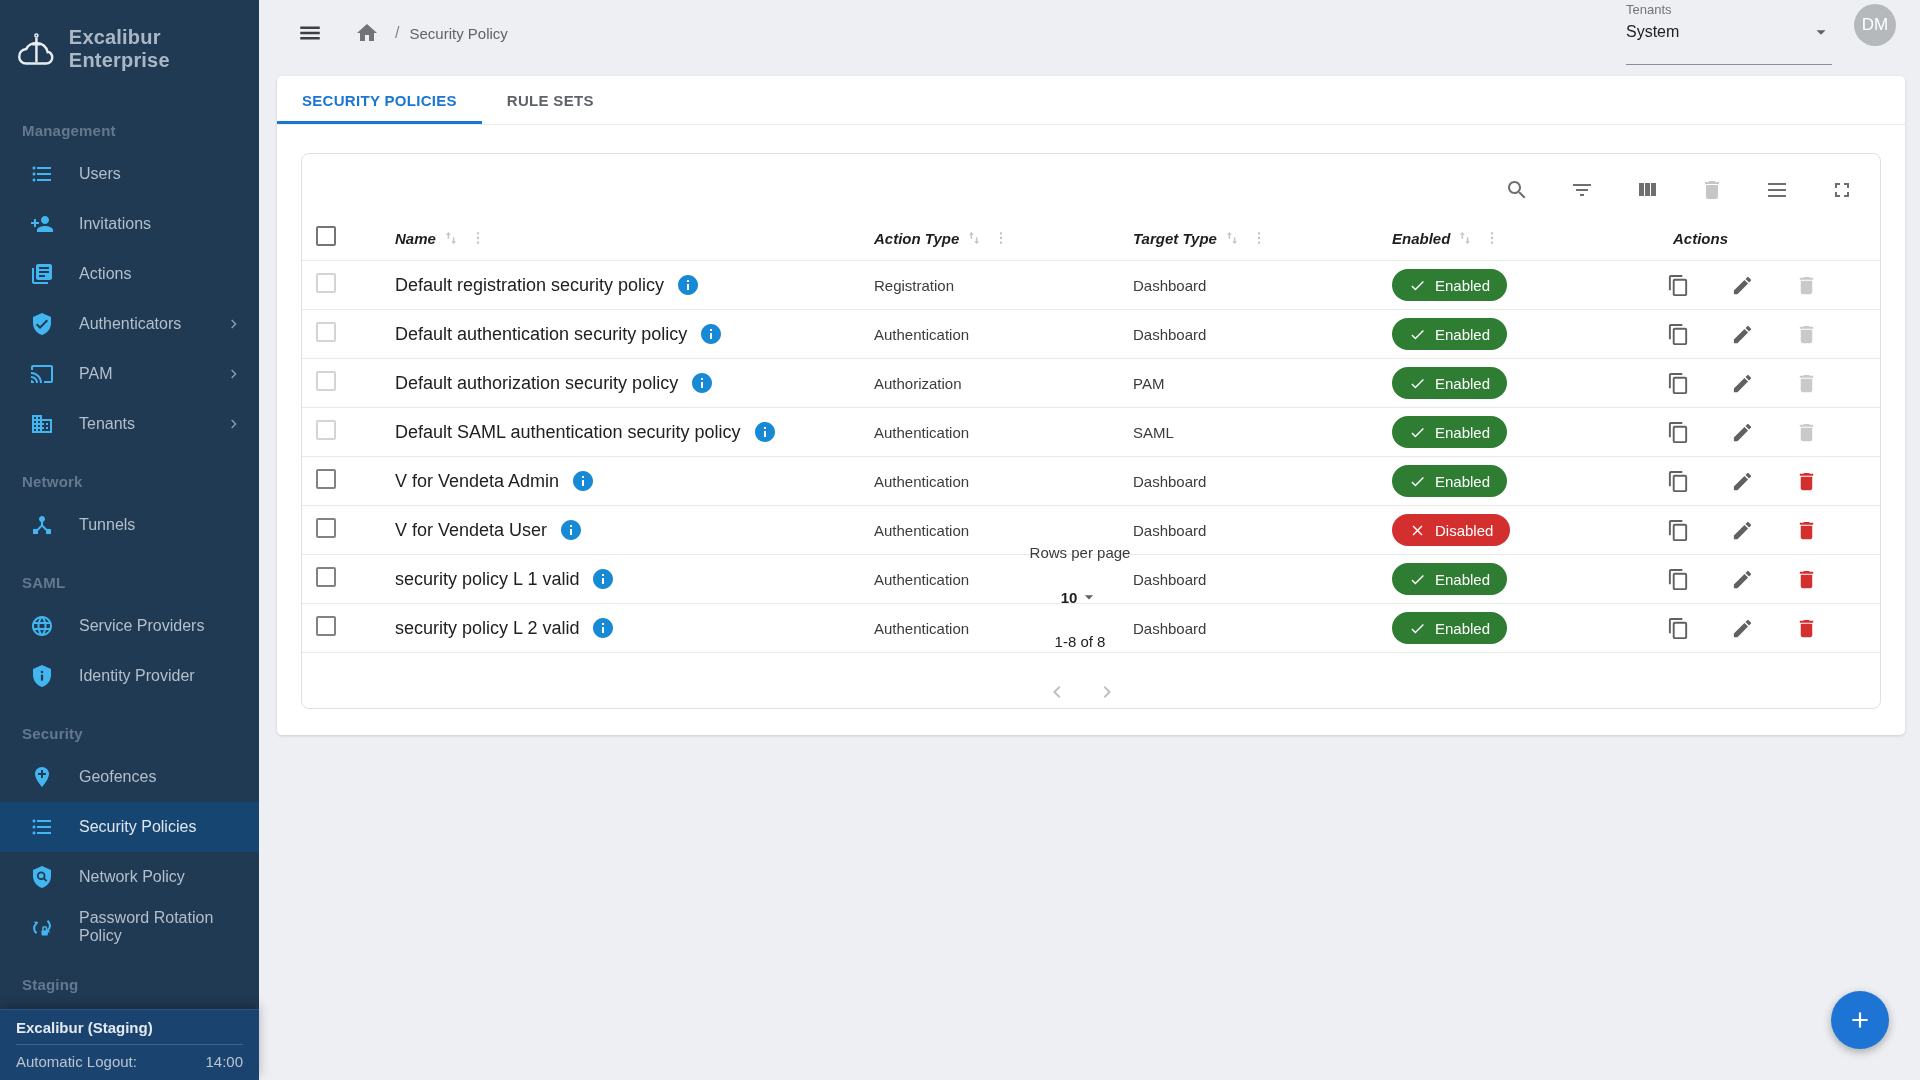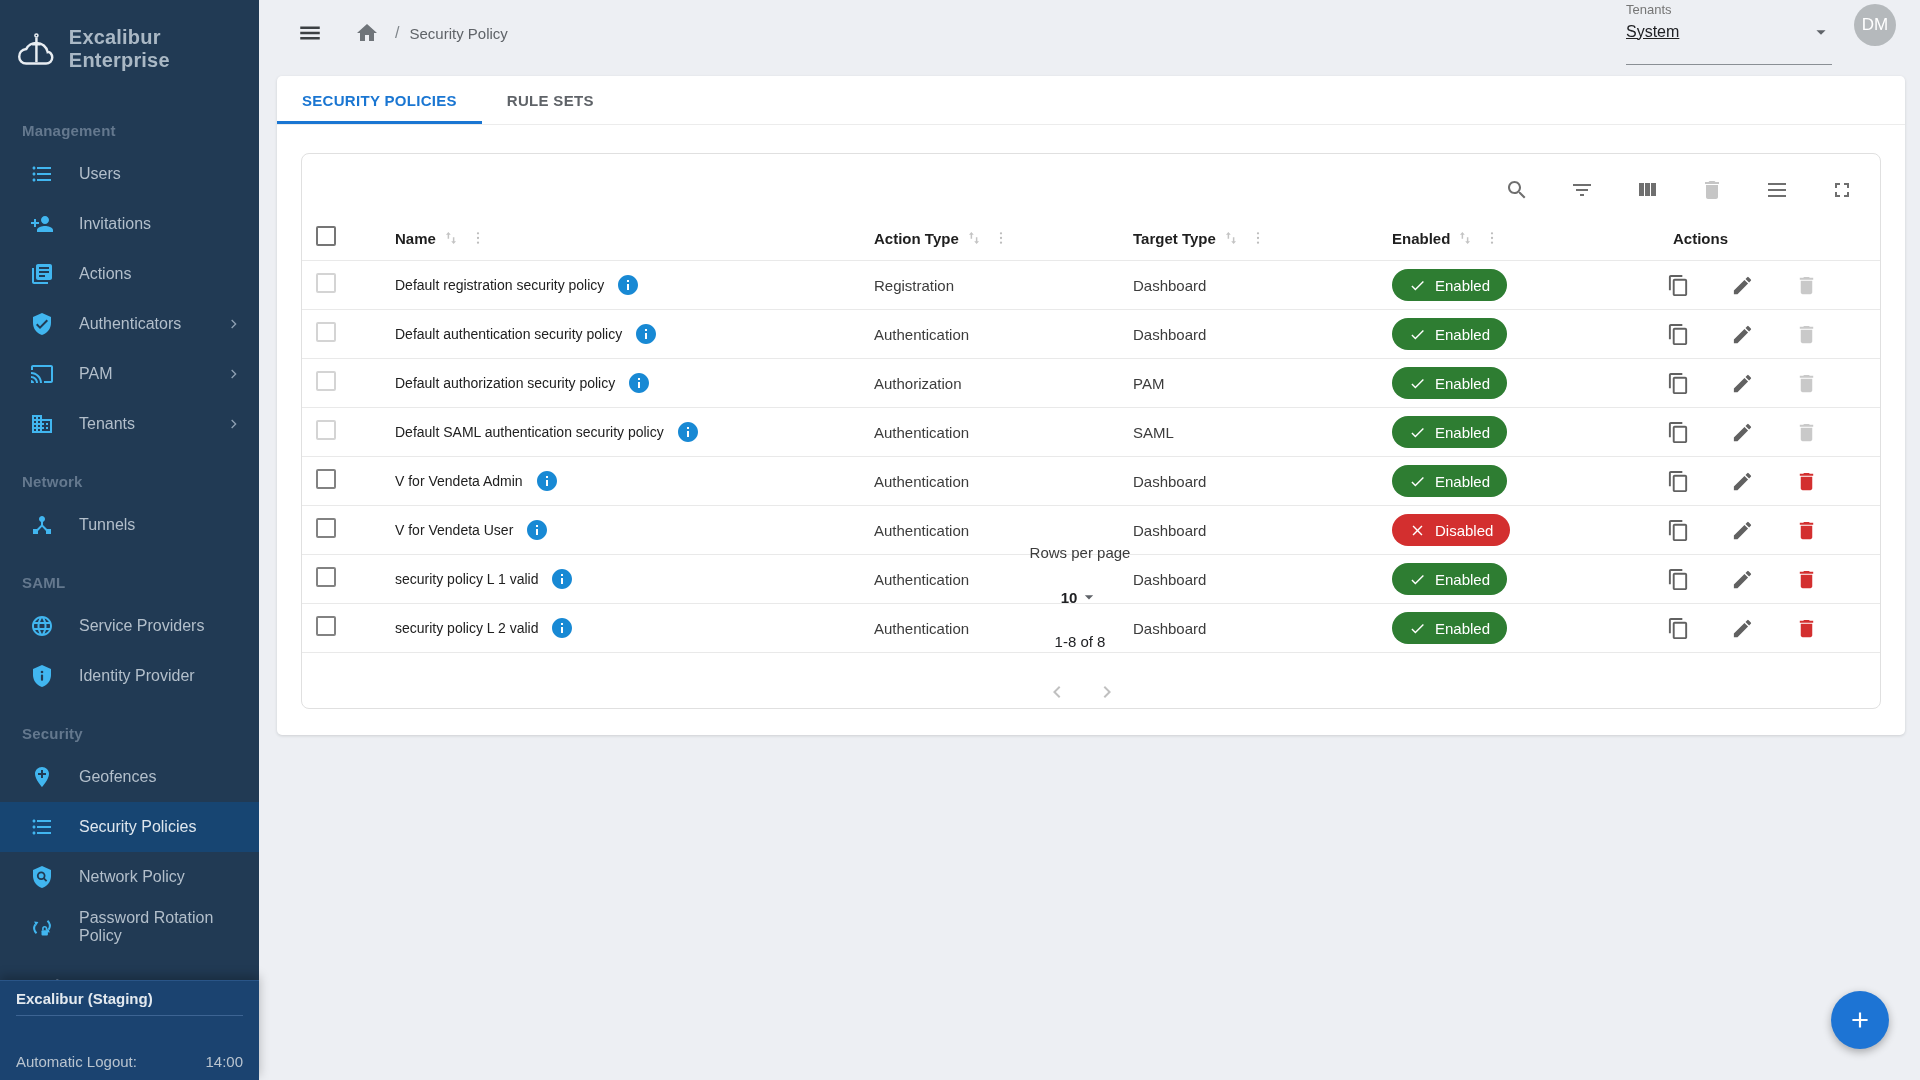--- a/index.html
+++ b/index.html
@@ -42,40 +42,40 @@
   .nav-chevron { width:16px; height:16px; color:#8fa1b3; }
 
   .sidebar-footer {
     position:absolute; left:0; right:0; bottom:0;
     background:#1b4370;
     border-top:1px solid #2a5587;
     padding:9px 16px 10px 16px;
     box-shadow:0 -4px 10px rgba(0,0,0,.25);
   }
   .env-name { color:#e3e9ef; font-size:15px; font-weight:700; padding-bottom:8px; border-bottom:1px solid #3d6493; }
-  .logout-row { display:flex; justify-content:space-between; padding-top:8px;margin-top:29px; }
+  .logout-row { display:flex; justify-content:space-between; padding-top:8px; }
   .logout-row span { color:#b9c4cf; font-size:15px; }
 
   
   .main { flex:1; position:relative; height:1080px; }
   .topbar {
     height:66px; display:flex; align-items:center;
     padding:0 24px 0 34px;
   }
   .icon-btn { background:none; border:none; cursor:pointer; padding:4px; display:flex; align-items:center; justify-content:center; }
   .menu-btn svg { width:26px; height:26px; color:#3c4043; }
   .home-btn { margin-left:24px; }
   .home-btn svg { width:24px; height:24px; color:#6f7479; }
   .crumb-sep { color:#80868b; font-size:16px; margin:0 10px 0 12px; }
   .crumb { color:#5f6368; font-size:15px; }
 
   .topbar-right { margin-left:auto; display:flex; align-items:flex-start; gap:22px; }
   .tenant-select { width:206px; cursor:pointer; }
   .tenant-label { color:#757575; font-size:13px; padding-bottom:4px; }
-  .tenant-value-row { display:flex; align-items:center; justify-content:space-between; padding-bottom:21px; border-bottom:1px solid #8a8f94;text-decoration:underline; }
+  .tenant-value-row { display:flex; align-items:center; justify-content:space-between; padding-bottom:21px; border-bottom:1px solid #8a8f94; }
   .tenant-value { color:#202124; font-size:16px; }
   .tenant-arrow { width:22px; height:22px; color:#5f6368; }
   .avatar {
     width:42px; height:42px; border-radius:50%;
     background:#b5b9bc; color:#fff; font-size:17px; font-weight:500;
     display:flex; align-items:center; justify-content:center;
     cursor:pointer; margin-top:2px;
   }
 
   
@@ -102,33 +102,33 @@
   }
   .toolbar {
     display:flex; justify-content:flex-end; align-items:center;
     gap:33px; padding:20px 22px 10px 22px;
   }
   .toolbar .icon-btn svg { width:24px; height:24px; color:#6f6f6f; }
   .toolbar .icon-btn.disabled svg { color:#c6c6c6; }
   .toolbar .icon-btn.disabled { cursor:default; }
 
   .tgrid { display:grid; grid-template-columns:93px 479px 259px 259px 259px 1fr; align-items:center; }
-  .thead { height:44px; }
+  .thead { height:44px;font-style:italic; }
   .th { display:flex; align-items:center; gap:6px; font-size:15px; font-weight:700; color:#1f1f1f; }
   .th-actions { justify-content:flex-start; padding-left:22px; }
   .sort-icon { width:18px; height:18px; color:#c4c4c4; cursor:pointer; }
   .col-menu-icon { width:16px; height:16px; color:#bdbdbd; cursor:pointer; margin-left:4px; }
 
   .cb-cell { padding-left:14px; }
   .cb { width:20px; height:20px; border:2px solid #757575; border-radius:2px; background:#fff; cursor:pointer; display:inline-block; }
   .cb.locked { border-color:#d4d4d4; }
   .cb.deletable { border-color:#828282; }
 
   .trow { height:49px; border-top:1px solid #e9e9e9; }
-  .name-cell { display:flex; align-items:center; gap:12px; font-size:14px; color:#212121; }
+  .name-cell { display:flex; align-items:center; gap:12px; font-size:18px; color:#212121; }
   .info-icon { width:24px; height:24px; color:#1889d4; cursor:pointer; flex:none; }
   .cell-text { font-size:15px; color:#3c3c3c; }
 
   .badge {
     display:inline-flex; align-items:center; gap:9px;
     height:32px; padding:0 17px; border-radius:17px;
     color:#fff; font-size:15px;
   }
   .badge.enabled { background:#2e7d32; }
   .badge.disabled { background:#d32f2f; }

